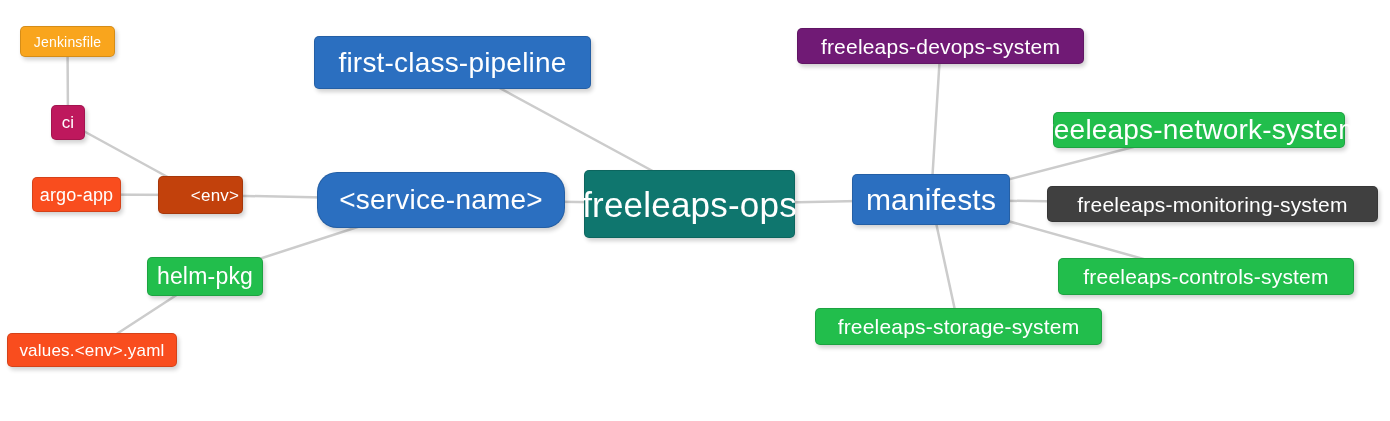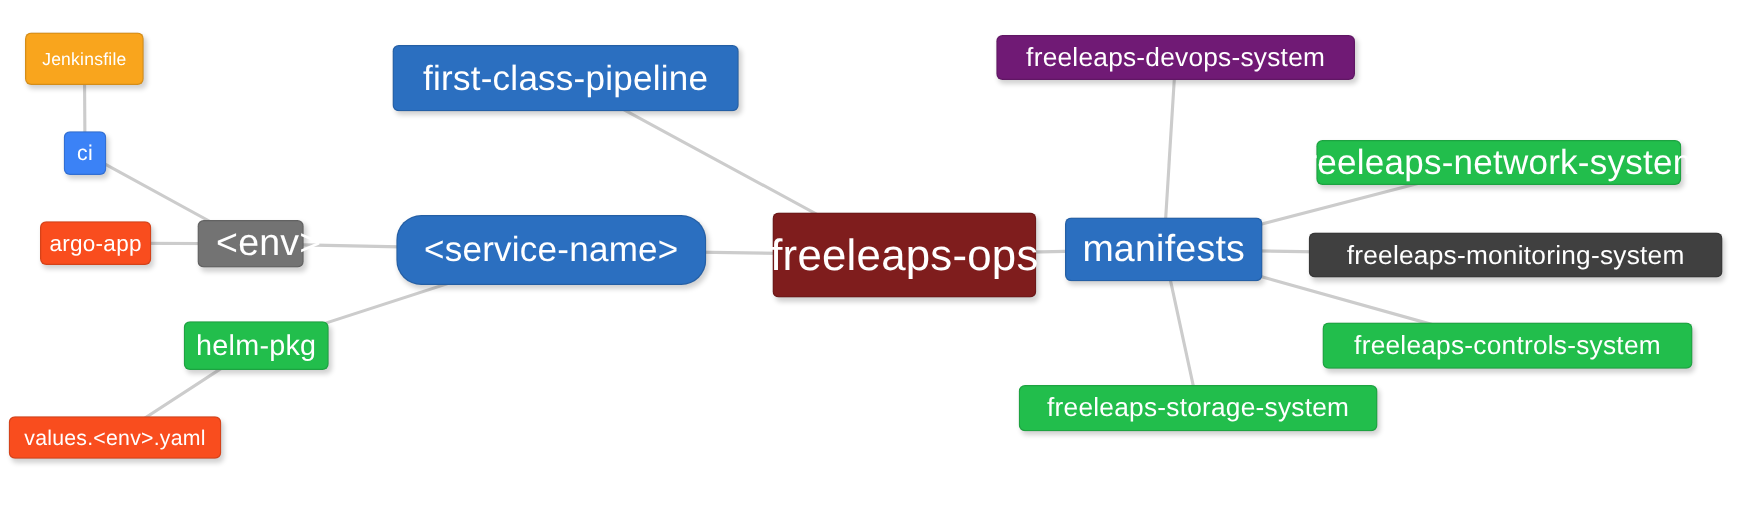--- a/index.html
+++ b/index.html
@@ -58,28 +58,28 @@
       <line x1="452.5" y1="62.5" x2="713.5" y2="204"></line>
       <line x1="441" y1="200" x2="713.5" y2="204"></line>
       <line x1="713.5" y1="204" x2="931" y2="199.5"></line>
       <line x1="931" y1="199.5" x2="940.5" y2="46"></line>
       <line x1="931" y1="199.5" x2="1199" y2="130"></line>
       <line x1="931" y1="199.5" x2="1212.5" y2="204"></line>
       <line x1="931" y1="199.5" x2="1206" y2="276.5"></line>
       <line x1="931" y1="199.5" x2="958.5" y2="326.5"></line>
     </svg>
 
-<div class="node" style="left: 584px; top: 170px; width: 211px; height: 68px; font-size: 35px; background: #7f1d1d; margin-left: 34px;">freeleaps-ops</div>
+<div class="node" style="left: 584px; top: 170px; width: 211px; height: 68px; font-size: 35px; background: #0f766e;">freeleaps-ops</div>
     <div class="node" style="left: 314px; top: 36px; width: 277px; height: 53px; font-size: 28px; background: rgb(43, 111, 192);">first-class-pipeline</div>
     <div class="node" style="left: 317px; top: 172px; width: 248px; height: 56px; font-size: 28px; background: rgb(43, 111, 192); border-radius: 20px;">&lt;service-name&gt;</div>
     <div class="node" style="left: 852px; top: 174px; width: 158px; height: 51px; font-size: 30px; background: rgb(43, 111, 192);">manifests</div>
-    <div class="node" style="left: 158px; top: 176px; width: 85px; height: 38px; font-size: 30px; background: #737373; padding-left: 29px;">&lt;env&gt;</div>
+    <div class="node" style="left: 158px; top: 176px; width: 85px; height: 38px; font-size: 17px; background: #c2410c; padding-left: 29px;">&lt;env&gt;</div>
     <div class="node" style="left: 147px; top: 257px; width: 116px; height: 39px; font-size: 23px; background: rgb(34, 190, 76);">helm-pkg</div>
-    <div class="node" style="left: 51px; top: 105px; width: 34px; height: 35px; font-size: 17px; background: #3b82f6;">ci</div>
+    <div class="node" style="left: 51px; top: 105px; width: 34px; height: 35px; font-size: 17px; background: #be185d;">ci</div>
     <div class="node" style="left: 32px; top: 177px; width: 89px; height: 35px; font-size: 18px; background: rgb(249, 77, 30);">argo-app</div>
     <div class="node" style="left: 7px; top: 333px; width: 170px; height: 34px; font-size: 17px; background: rgb(249, 77, 30);">values.&lt;env&gt;.yaml</div>
-    <div class="node" style="left: 20px; top: 26px; width: 95px; height: 42px; font-size: 14px; background: rgb(249, 165, 29);">Jenkinsfile</div>
+    <div class="node" style="left: 20px; top: 26px; width: 95px; height: 31px; font-size: 14px; background: rgb(249, 165, 29);">Jenkinsfile</div>
     <div class="node" style="left: 797px; top: 28px; width: 287px; height: 36px; font-size: 21px; background: #701a75;">freeleaps-devops-system</div>
     <div class="node" style="left: 1053px; top: 112px; width: 292px; height: 36px; font-size: 28px; background: rgb(34, 190, 76);">freeleaps-network-system</div>
     <div class="node" style="left: 1047px; top: 186px; width: 331px; height: 36px; font-size: 21px; background: #404040;">freeleaps-monitoring-system</div>
     <div class="node" style="left: 1058px; top: 258px; width: 296px; height: 37px; font-size: 21px; background: rgb(34, 190, 76);">freeleaps-controls-system</div>
     <div class="node" style="left: 815px; top: 308px; width: 287px; height: 37px; font-size: 21px; background: rgb(34, 190, 76);">freeleaps-storage-system</div>
   </div>
 
 </body></html>

